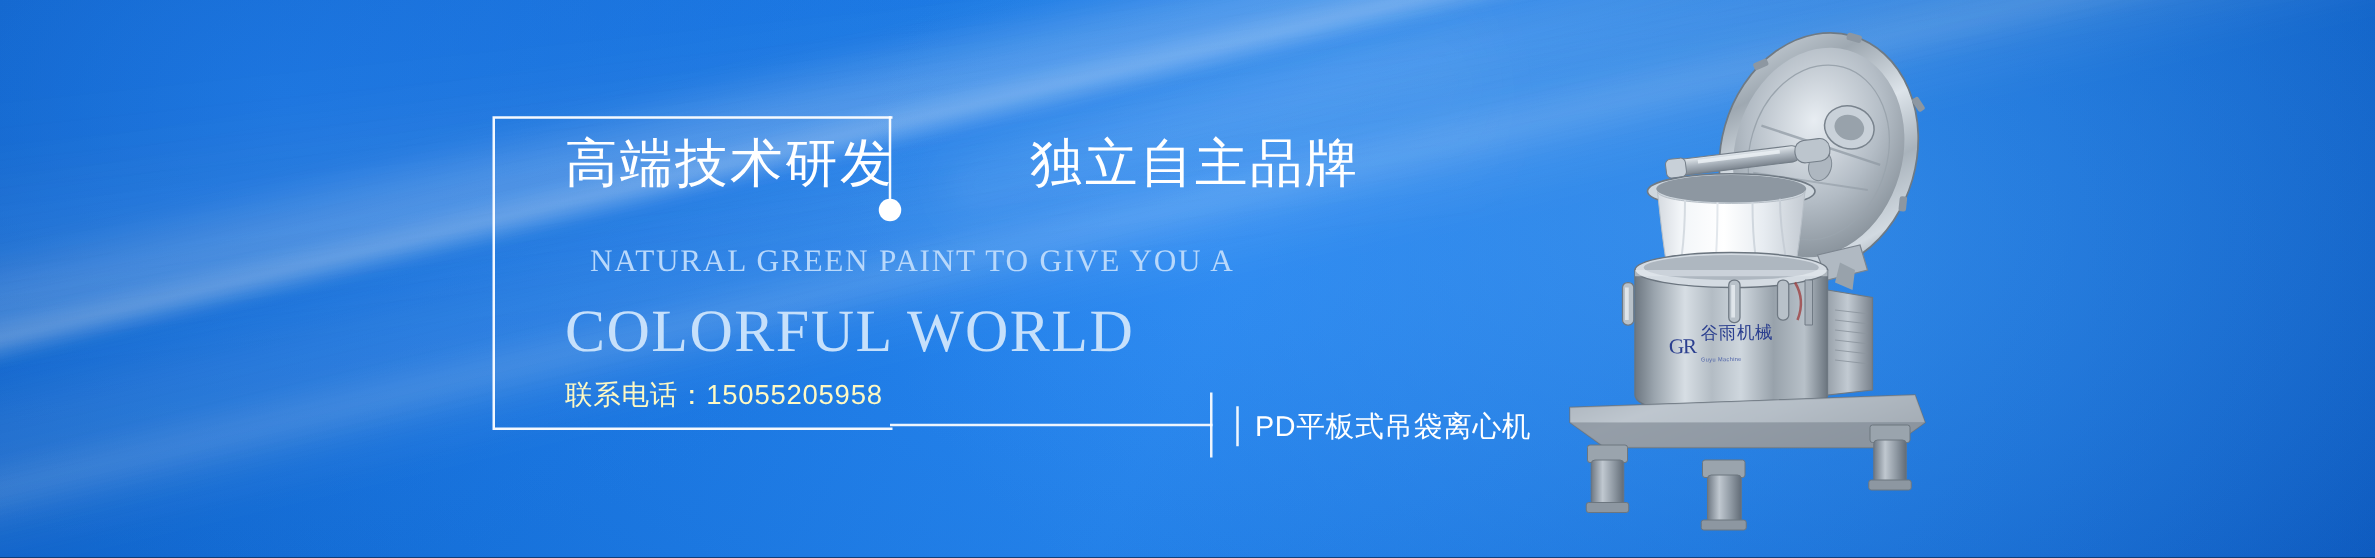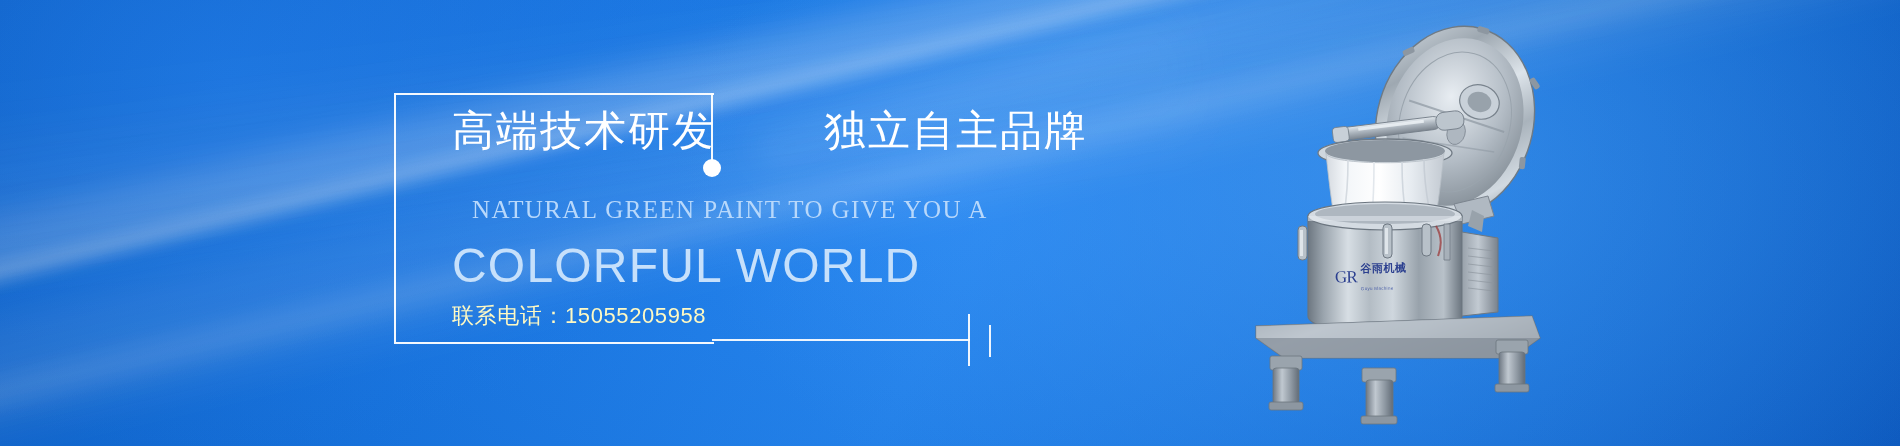--- a/index.html
+++ b/index.html
@@ -147,21 +147,21 @@
     font-size: 25px;
     letter-spacing: 1.4px;
     white-space: nowrap;
     margin-left: 18px;
   }
   .big-en {
     position: absolute;
     left: 452px;
     top: 238px;
     color: #c6e0fb;
-    font-family: Liberation Sans, sans-serif;
+    font-family: Liberation Serif, serif;
     font-size: 48px;
     letter-spacing: 1.2px;
     white-space: nowrap;
   }
 
   
   .phone {
     position: absolute;
     left: 452px;
     top: 301px;
@@ -227,25 +227,24 @@
   }
   .ml-mark {
     font-family: "Liberation Serif", serif;
     font-size: 17px;
     font-weight: normal;
     color: #2b3f8f;
     letter-spacing: -1px;
     line-height: 1;
   }
   .ml-cn {
-    font-size: 11px;
+    font-size: 14px;
     color: #2b3f8f;
     line-height: 1;
     letter-spacing: 0.5px;
-    font-weight: bold;
   }
   .ml-en {
     font-size: 4.5px;
     color: #4a5fa8;
     line-height: 1;
     letter-spacing: 0.3px;
   }
 </style>
 </head>
 <body>
@@ -273,20 +272,21 @@
   </div>
 
   <div class="sub-en">NATURAL GREEN PAINT TO GIVE YOU A</div>
   <div class="big-en">COLORFUL WORLD</div>
 
   <div class="phone">联系电话：15055205958</div>
 
   <div class="cap-hline"></div>
   <div class="cap-tick"></div>
   <div class="cap-bar"></div>
+  <div class="cap-text">PD平板式吊袋离心机</div>
 
   <div class="machine">
     <svg viewBox="0 0 340 410" xmlns="http://www.w3.org/2000/svg">
       <defs>
         <linearGradient id="steelV" x1="0" y1="0" x2="1" y2="0">
           <stop offset="0%" stop-color="#6d7781"></stop>
           <stop offset="10%" stop-color="#9aa4ad"></stop>
           <stop offset="26%" stop-color="#d7dee4"></stop>
           <stop offset="40%" stop-color="#b3bcc4"></stop>
           <stop offset="55%" stop-color="#cfd7de"></stop>

